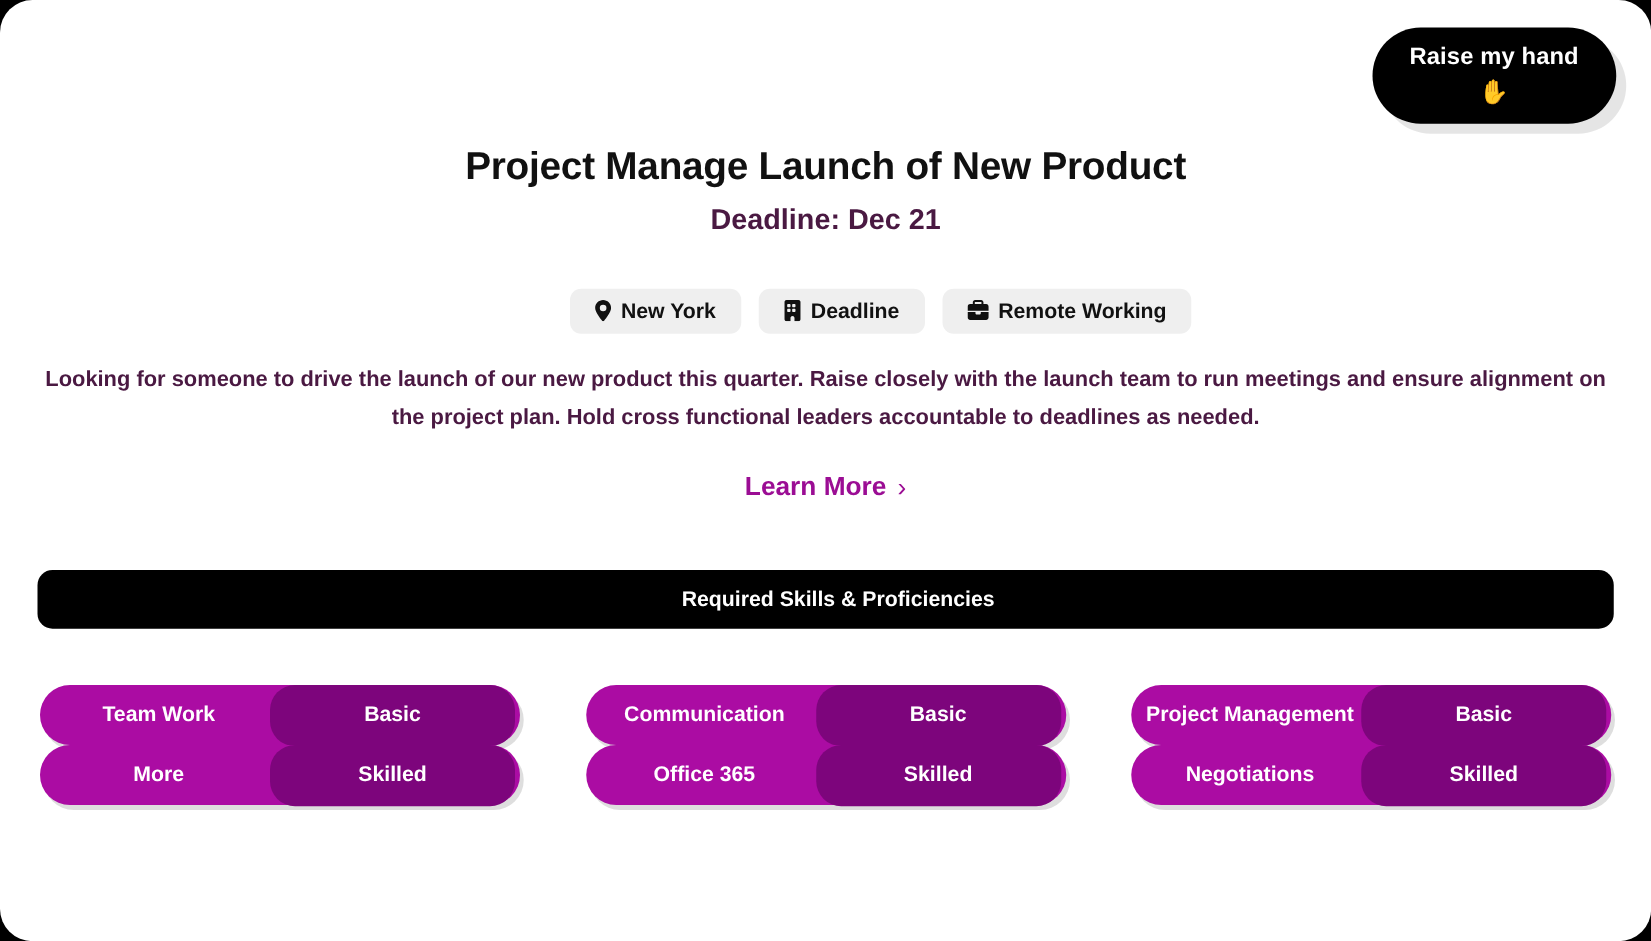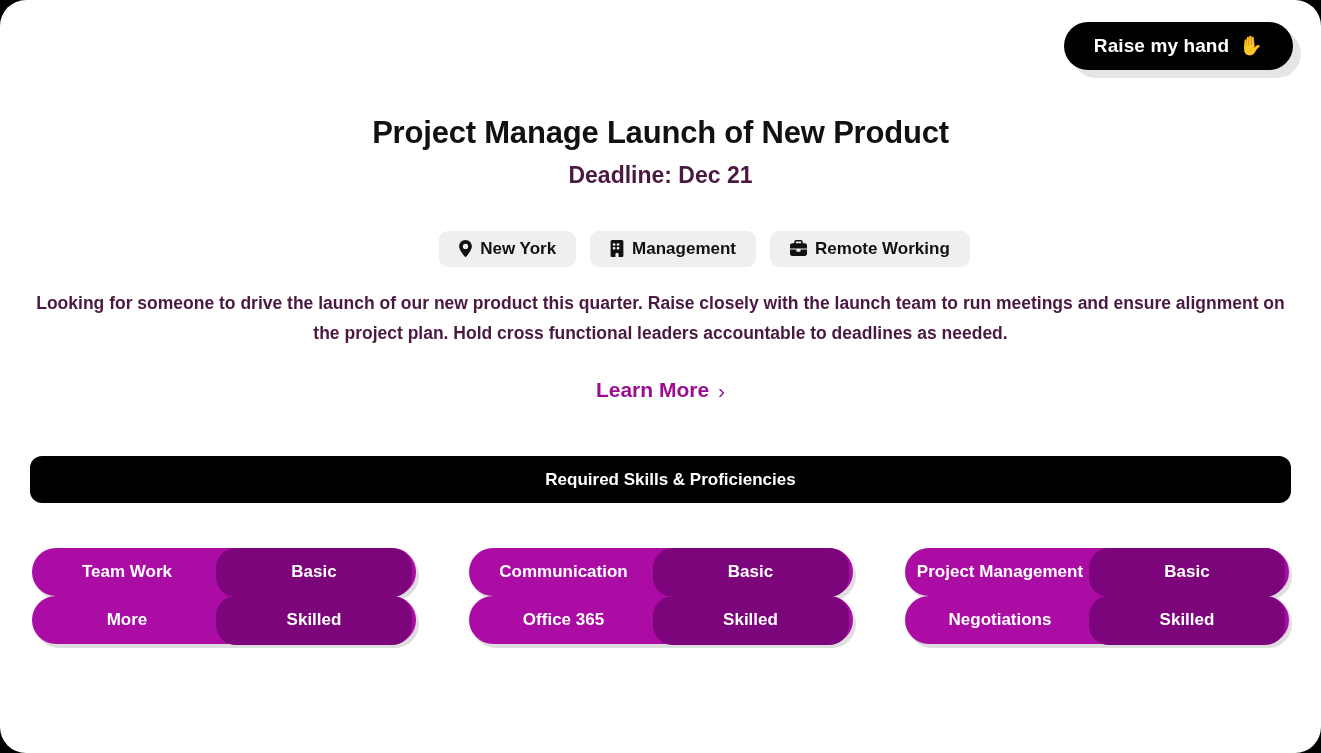--- a/index.html
+++ b/index.html
@@ -41,20 +41,21 @@
     border: none;
     border-radius: 40px;
     padding: 14px 30px 15px 30px;
     font-family: "Liberation Sans", sans-serif;
     font-size: 19px;
     font-weight: bold;
     letter-spacing: 0.1px;
     cursor: pointer;
     box-shadow: 8px 8px 0 0 rgba(0,0,0,0.10);
     line-height: 1;
+    flex-direction: column;
   }
   .hand-emoji {
     font-size: 19px;
     line-height: 1;
     display: inline-block;
   }
 
   
   .headline {
     position: absolute;
@@ -231,21 +232,21 @@
           </svg>
       </span>
       <span>New York</span>
     </div>
     <div class="tag">
       <span>
         <svg width="14" height="17" viewBox="0 0 384 512" fill="#111111">
             <path d="M48 0C21 0 0 21 0 48v416c0 27 21 48 48 48h96v-80c0-26 22-48 48-48s48 22 48 48v80h96c27 0 48-21 48-48V48c0-27-21-48-48-48H48zm16 232c0-13 11-24 24-24h32c13 0 24 11 24 24v32c0 13-11 24-24 24H88c-13 0-24-11-24-24v-32zm144-24h32c13 0 24 11 24 24v32c0 13-11 24-24 24h-32c-13 0-24-11-24-24v-32c0-13 11-24 24-24zM64 120c0-13 11-24 24-24h32c13 0 24 11 24 24v32c0 13-11 24-24 24H88c-13 0-24-11-24-24v-32zm144-24h32c13 0 24 11 24 24v32c0 13-11 24-24 24h-32c-13 0-24-11-24-24v-32c0-13 11-24 24-24z"></path>
           </svg>
       </span>
-      <span>Management</span>
+      <span>Deadline</span>
     </div>
     <div class="tag">
       <span>
         <svg width="17" height="17" viewBox="0 0 512 512" fill="#111111">
             <path d="M184 48h144c4 0 8 4 8 8v40H176V56c0-4 4-8 8-8zM128 56v40H64c-35 0-64 29-64 64v96h512v-96c0-35-29-64-64-64h-64V56c0-31-25-56-56-56H184c-31 0-56 25-56 56zM512 288H320v32c0 18-14 32-32 32h-64c-18 0-32-14-32-32v-32H0v128c0 35 29 64 64 64h384c35 0 64-29 64-64V288z"></path>
           </svg>
       </span>
       <span>Remote Working</span>
     </div>
   </div>

